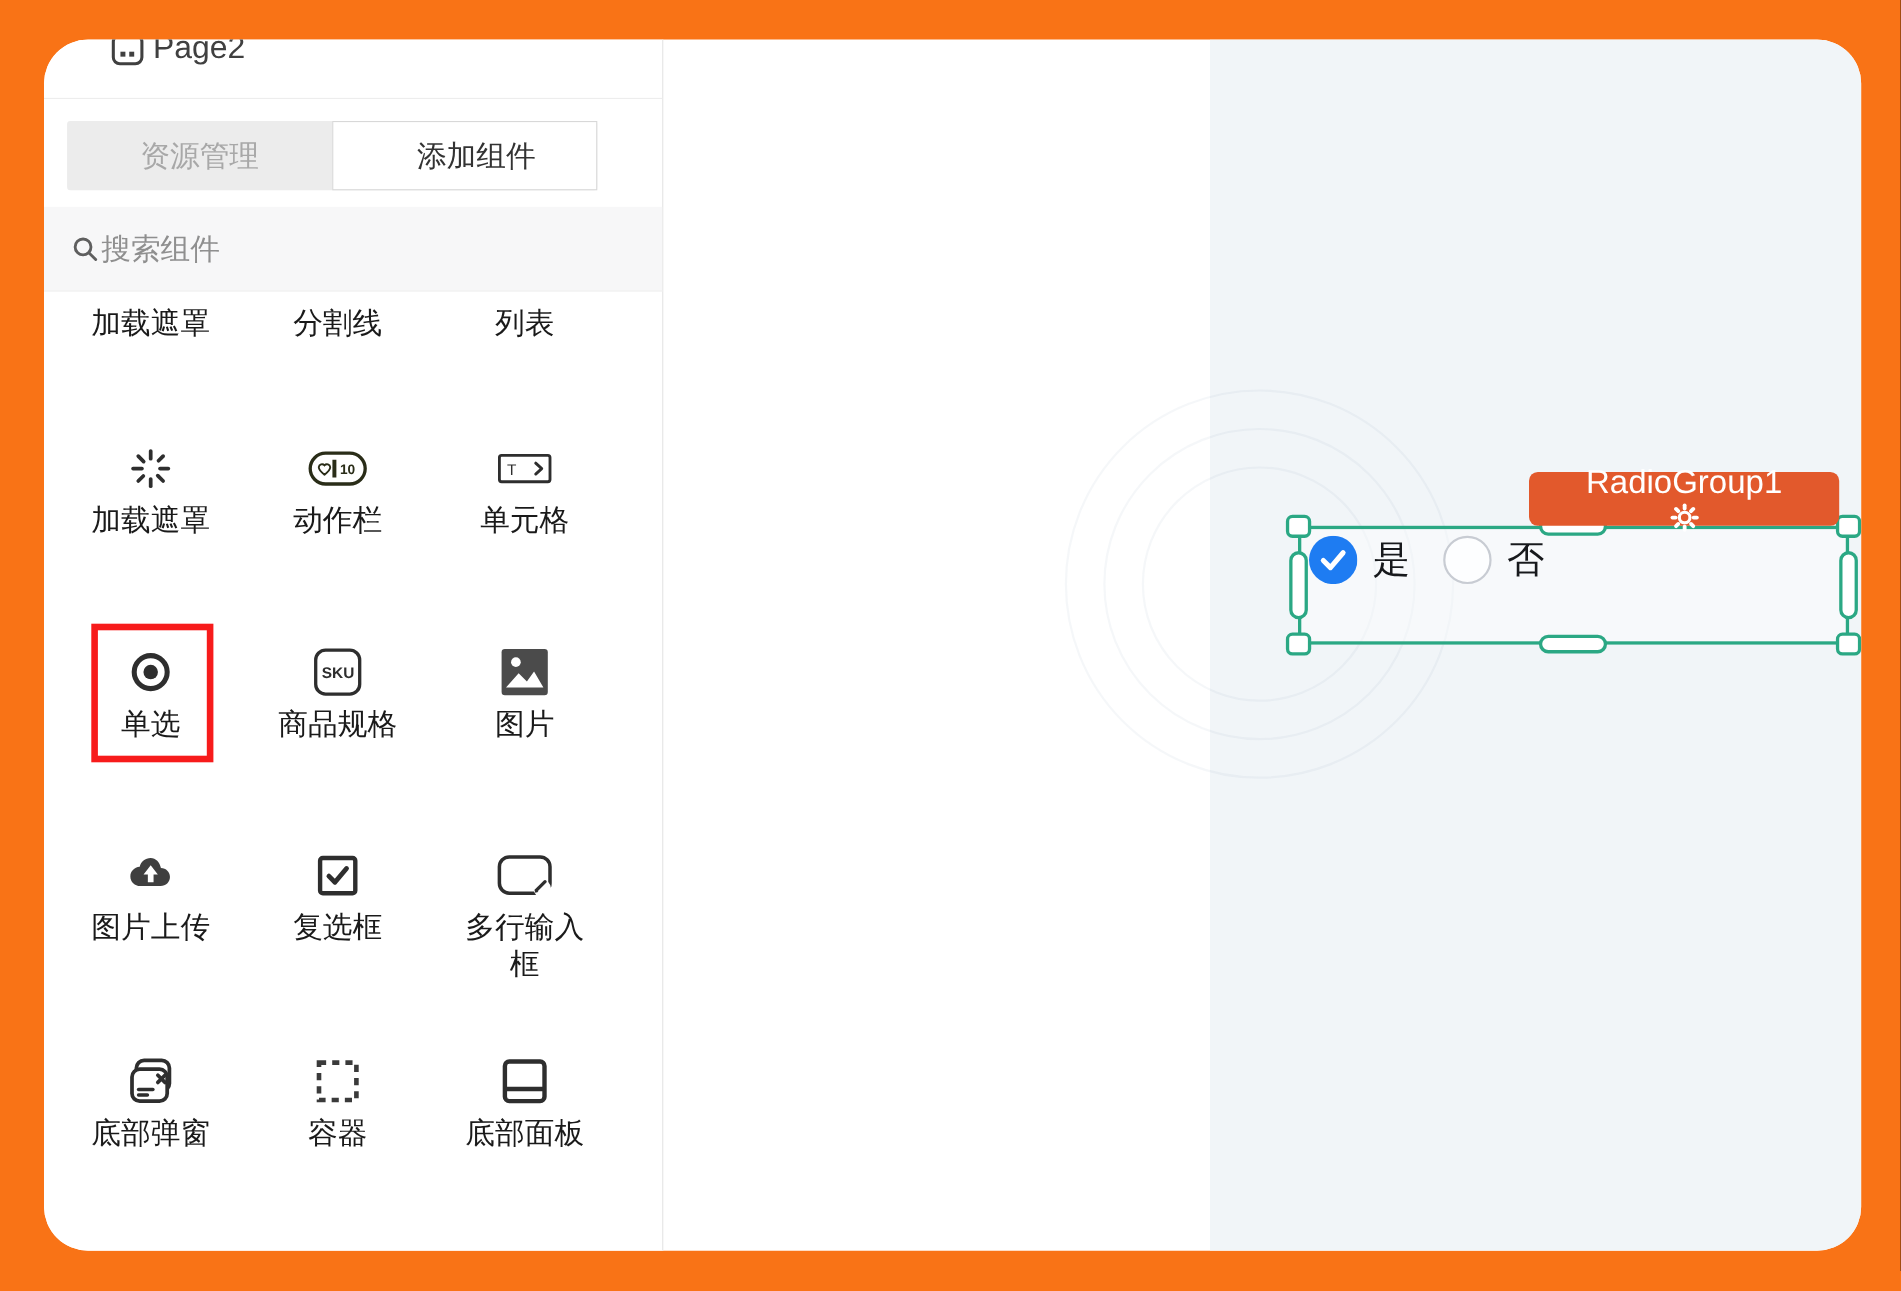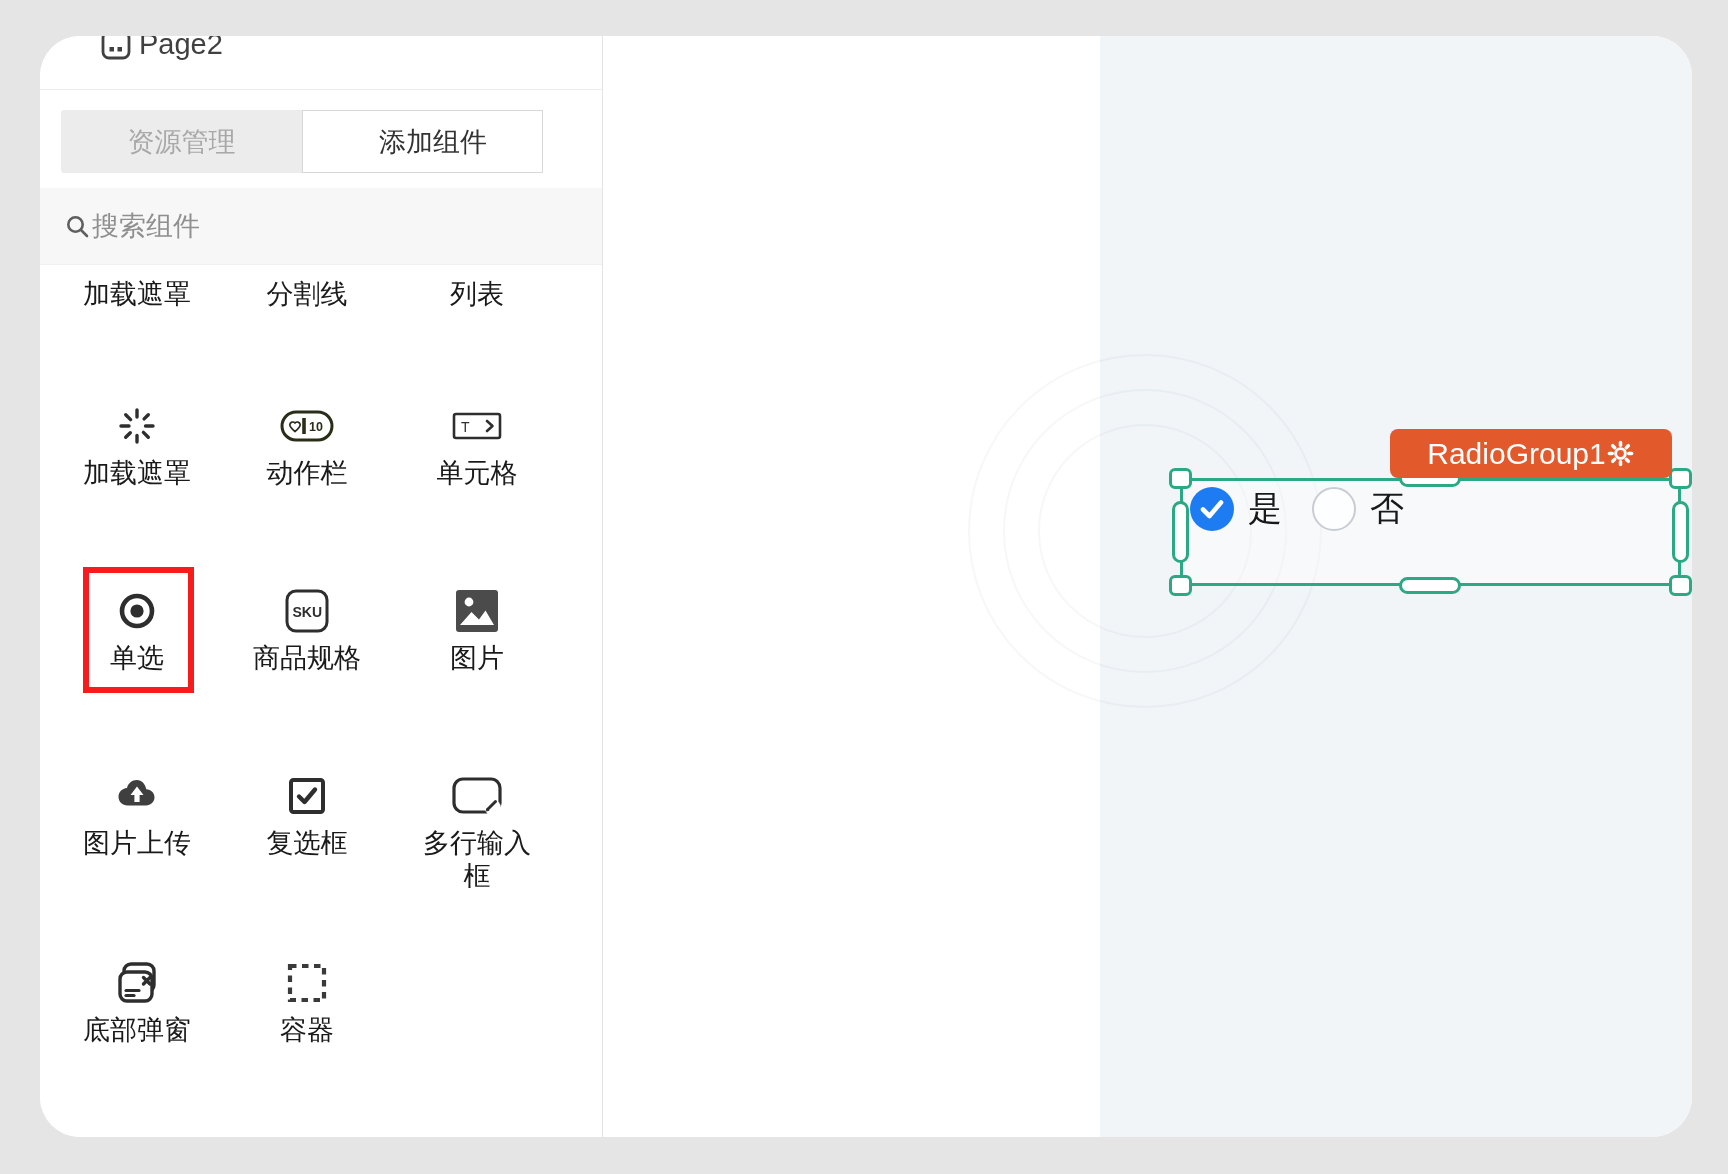--- a/index.html
+++ b/index.html
@@ -1,16 +1,16 @@
 <!DOCTYPE html>
 <html><head>
 <meta charset="utf-8">
 <style>
   html,body{margin:0;padding:0;background:#000;}
-  .stage{position:relative;width:1728px;height:1174px;background:#e5e5e5;overflow:hidden;
+  .stage{position:relative;width:1728px;height:1174px;background:#f97316;overflow:hidden;
          font-family:"Liberation Sans","DejaVu Sans",sans-serif;}
   .window{position:absolute;left:40px;top:36px;width:1652px;height:1101px;background:#fff;
           border-radius:40px;overflow:hidden;}
   
   .sidebar{position:absolute;left:0;top:0;width:562px;height:1101px;background:#fff;
            border-right:1px solid #e4e4e4;}
   .pageheader{position:absolute;left:0;top:0;width:562px;height:53px;border-bottom:1px solid #ededed;}
   .pagetitle{position:absolute;left:99px;top:-8px;font-size:29px;color:#404040;}
   .pageicon{position:absolute;left:61px;top:-6px;color:#404040;}
   .tabs{position:absolute;left:21px;top:74px;width:482px;height:63px;background:#ececec;
@@ -36,21 +36,21 @@
   .ring{position:absolute;border-radius:50%;border:2px solid rgba(120,145,170,0.07);}
   .comp-bg{position:absolute;left:1140px;top:442px;width:501px;height:108px;
            background:rgba(255,255,255,0.45);}
   .sel-border{position:absolute;left:1140px;top:442px;width:501px;height:108px;
               border:3px solid #2ba884;box-sizing:border-box;}
   .handle{position:absolute;background:#fff;border:3px solid #2ba884;box-sizing:border-box;}
   .h-corner{width:23px;height:21px;border-radius:6px;}
   .h-pill-h{width:62px;height:17px;border-radius:9px;}
   .h-pill-v{width:17px;height:62px;border-radius:9px;}
   .complabel{position:absolute;left:1350px;top:393px;width:282px;height:49px;background:#e2592c;
-             border-radius:8px;display:flex;align-items:center;justify-content:center;gap:0;}
+             border-radius:8px;display:flex;align-items:center;justify-content:center;gap:0;flex-direction:column;}
   .complabel .txt{color:#fff;font-size:30px;}
   .radiorow{position:absolute;left:1150px;top:451px;height:44px;display:flex;align-items:center;}
   .rcircle{width:44px;height:44px;border-radius:50%;box-sizing:border-box;flex:none;}
   .rcircle.off{background:#fdfeff;border:2px solid #c8ccd3;}
   .rlabel{font-size:34px;color:#17191c;margin-left:14px;}
   .gap30{width:30px;flex:none;}
 </style>
 </head>
 <body>
 
@@ -213,20 +213,29 @@
           </div>
           <div class="plabel">底部弹窗</div>
         </div>
         <div class="pcell">
           <div class="picon">
             <svg width="42" height="42" viewBox="0 0 42 42" fill="none">
               <rect x="4" y="4" width="34" height="34" stroke="#3a3a3a" stroke-width="4.2" stroke-dasharray="6.5 5.5"></rect>
             </svg>
           </div>
           <div class="plabel">容器</div>
+        </div>
+        <div class="pcell">
+          <div class="picon">
+            <svg width="44" height="44" viewBox="0 0 44 44" fill="none">
+              <rect x="4" y="4" width="36" height="36" rx="4" stroke="currentColor" stroke-width="4"></rect>
+              <line x1="4" y1="29" x2="40" y2="29" stroke="currentColor" stroke-width="4"></line>
+            </svg>
+          </div>
+          <div class="plabel">底部面板</div>
         </div>
       </div>
     </div>
 
     <div class="canvas">
       <div class="ring" style="left:-62px;top:388px;width:210px;height:210px;"></div>
       <div class="ring" style="left:-97px;top:353px;width:280px;height:280px;"></div>
       <div class="ring" style="left:-132px;top:318px;width:350px;height:350px;"></div>
     </div>
 

